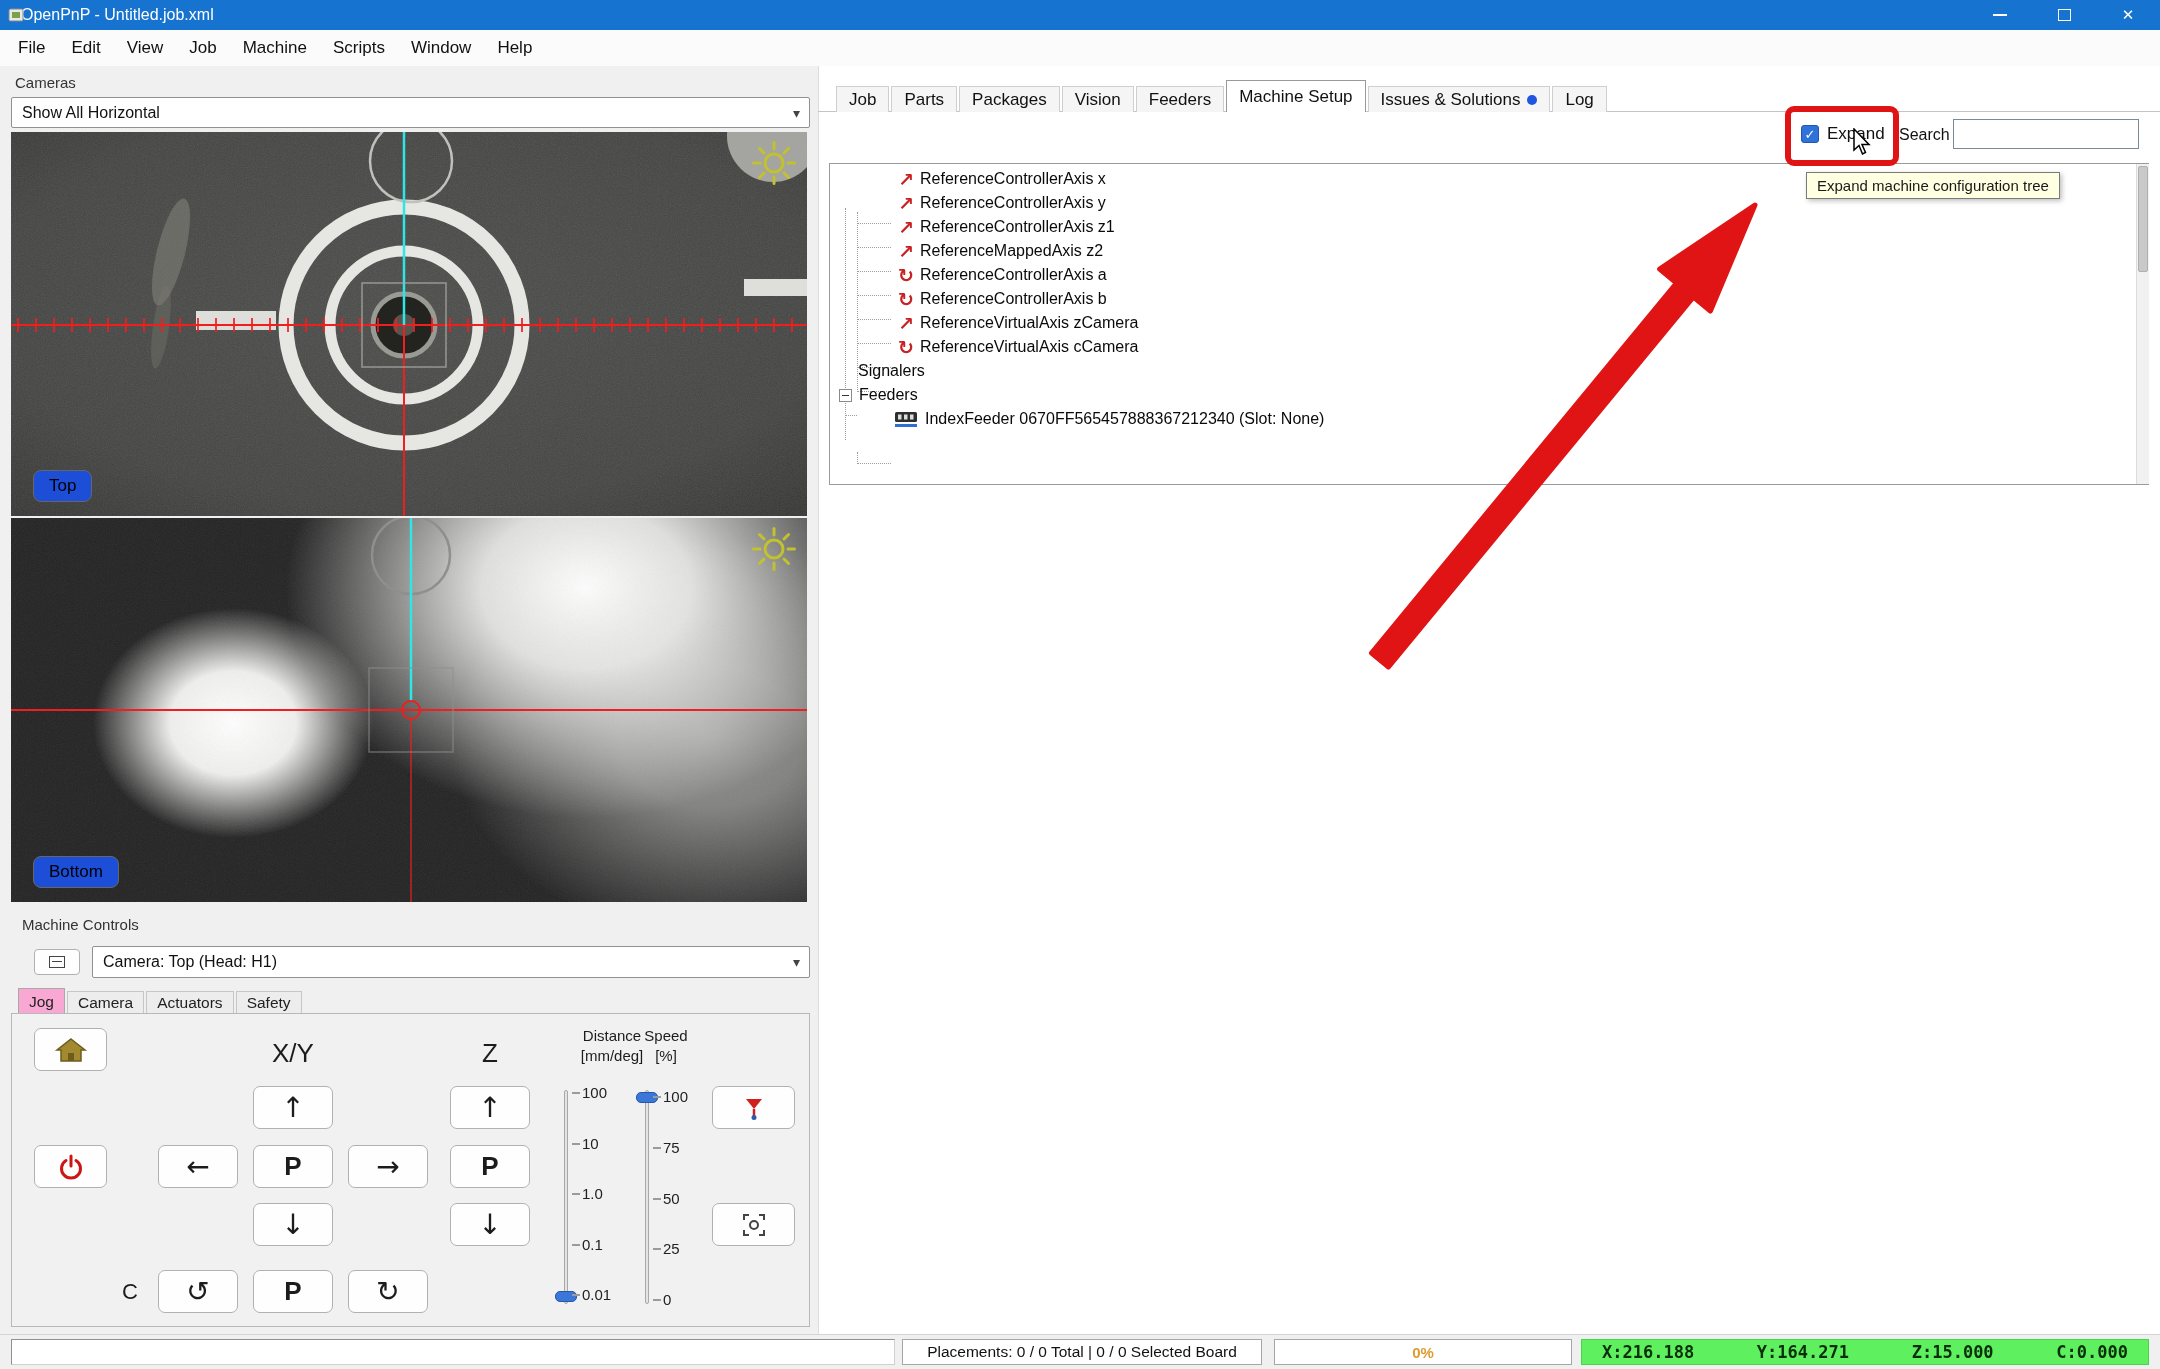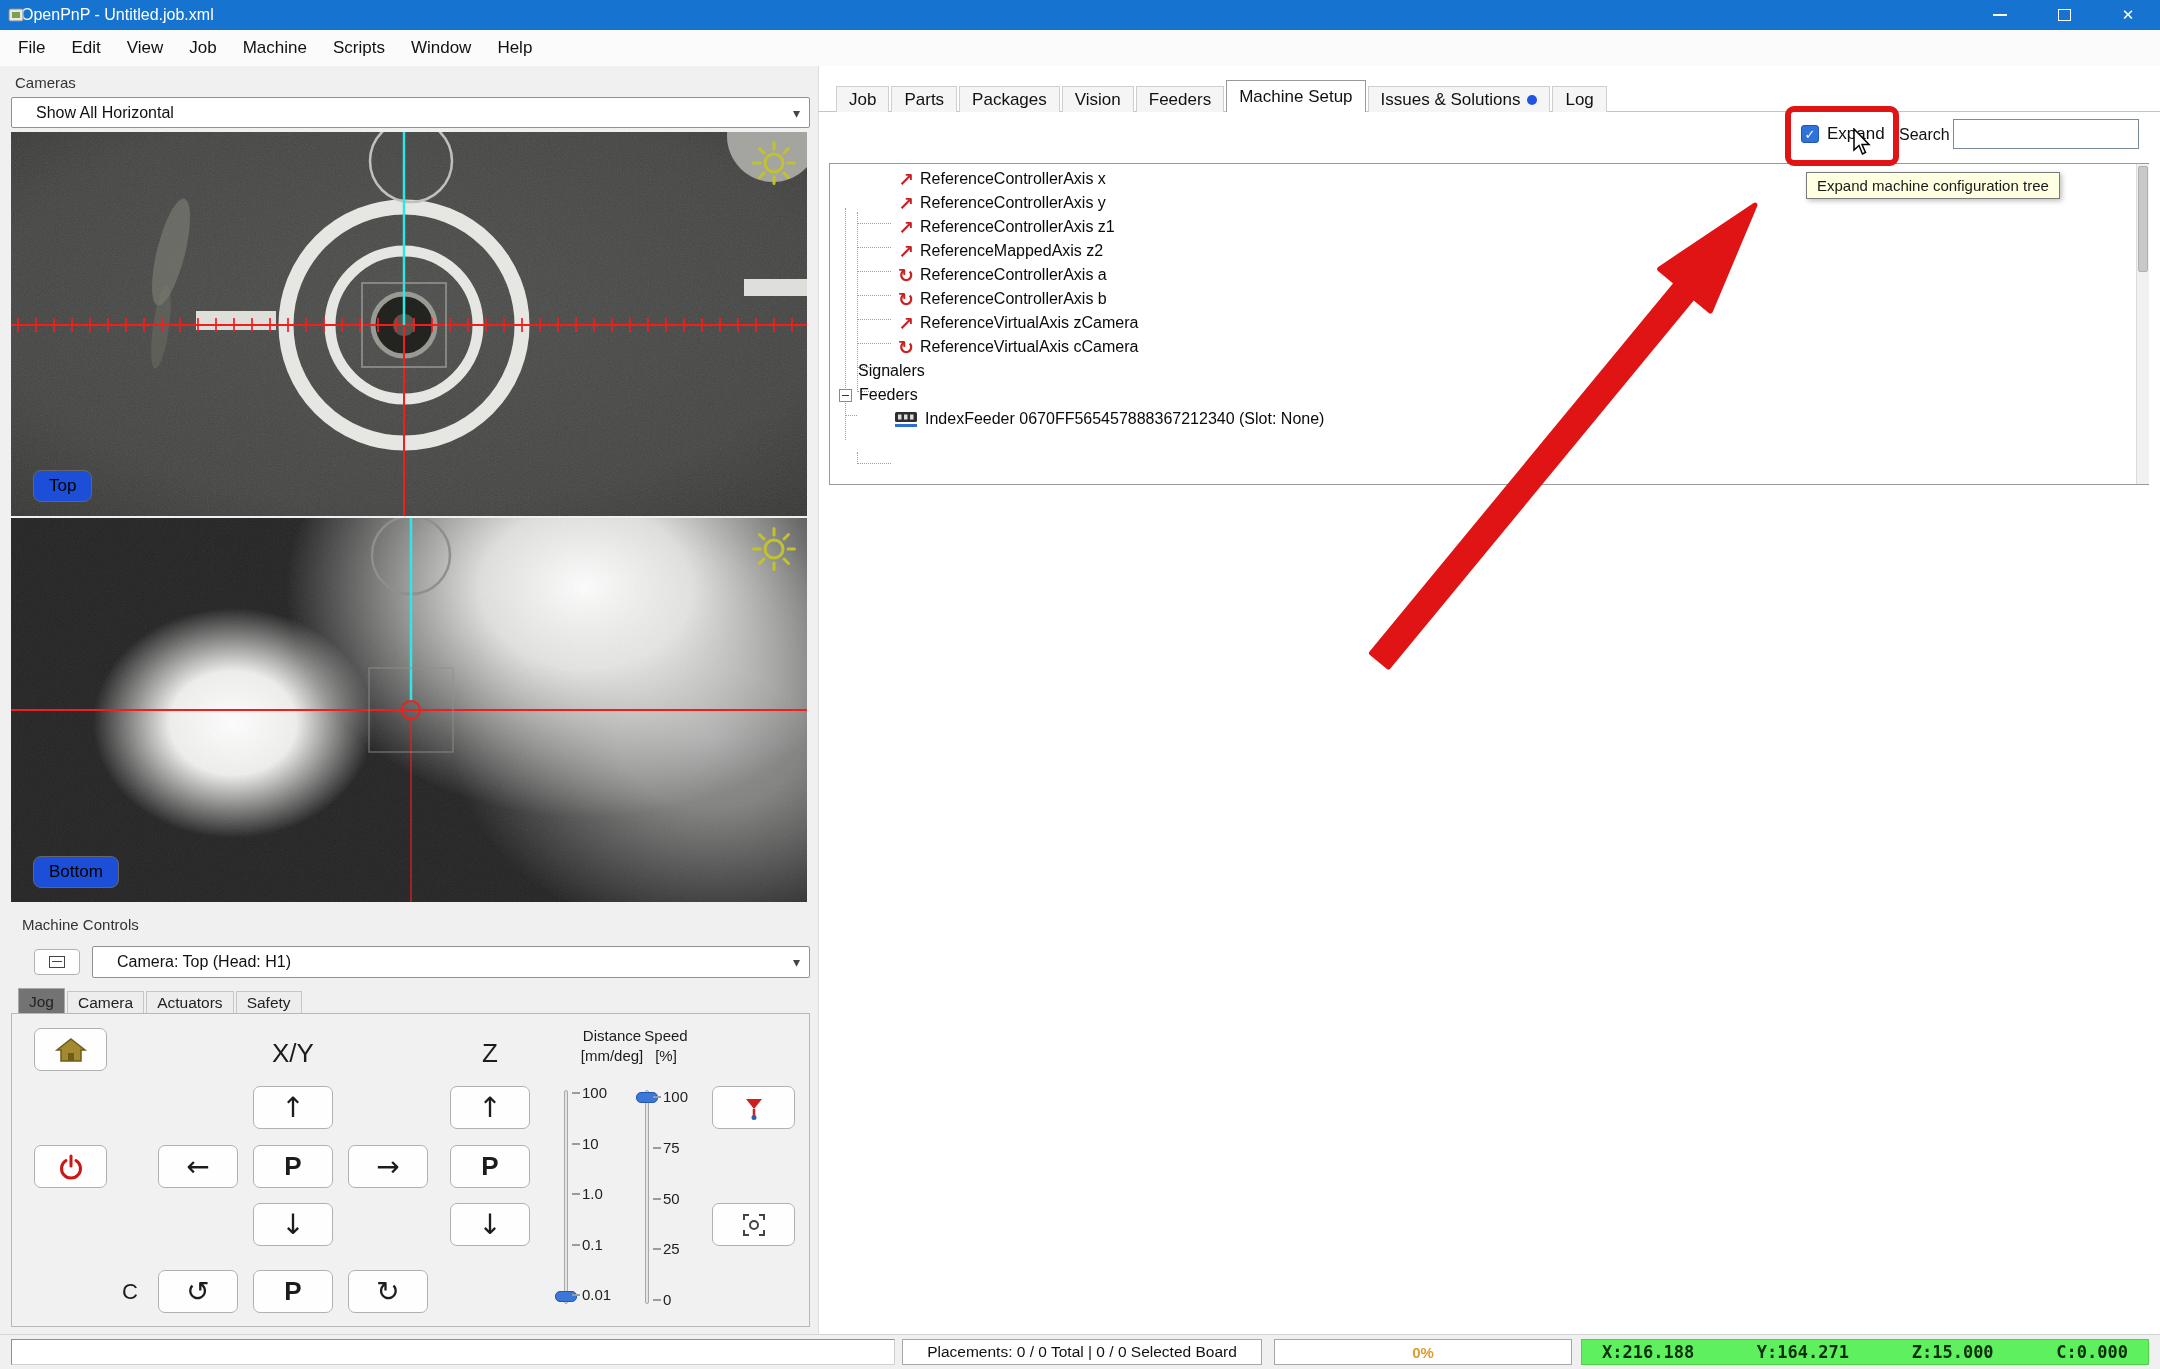--- a/index.html
+++ b/index.html
@@ -23,21 +23,21 @@
            display:flex;align-items:center;font-size:17px;padding-left:5px}
   .menuitem{padding:12px 13px;line-height:36px}
 
   .right-bg{position:absolute;left:818px;top:66px;width:1342px;height:1268px;background:#fff;
             border-left:1px solid #dcdcdc}
 
   .seclabel{position:absolute;font-size:15px;color:#333}
 
   .combo{position:absolute;background:#fff;border:1px solid #919191;border-radius:2px;
          display:flex;align-items:center;justify-content:space-between;
-         padding:0 9px 0 24px;font-size:16px;color:#111}
+         padding:0 9px 0 10px;font-size:16px;color:#111}
   .combo .chev{font-size:14px;color:#444}
 
   .camera{position:absolute;overflow:hidden;background:#2a2a2a}
   .camlabel{position:absolute;left:22px;bottom:14px;background:#1d4ed8;border:1px solid #666;
             border-radius:8px;padding:5px 15px;font-size:17px;color:#000}
 
   
   .jbtn{position:absolute;background:#fefefe;border:1px solid #b1b1b1;border-radius:7px;
         display:flex;align-items:center;justify-content:center;color:#1c1c1c}
   .jbtn .arrow{font-size:28px}
@@ -49,21 +49,21 @@
           border:1px solid #a8a8a8;border-radius:2px}
   .shandle{position:absolute;left:0;width:22px;height:11px;background:#3b76d9;
            border:1px solid #2a57a8;border-radius:5px}
   .stick{position:absolute;left:17px;width:8px;height:2px;background:#9b9b9b}
   .slab{position:absolute;left:27px;font-size:15px;color:#222;white-space:nowrap}
 
   
   .mtabs{position:absolute;left:18px;top:988px;height:25px;display:flex;align-items:flex-end;z-index:2}
   .mtab{padding:0 10px;font-size:15.5px;height:22px;line-height:22px;border:1px solid #c6c6c6;
         border-bottom:none;background:#ededed;margin-right:2px;color:#222}
-  .mtab.active{background:#737373;border-color:#a8a8a8;height:25px;line-height:25px}
+  .mtab.active{background:#f9a8d4;border-color:#a8a8a8;height:25px;line-height:25px}
   .jogpanel{position:absolute;left:11px;top:1013px;width:799px;height:314px;
             border:1px solid #b8b8b8;background:#f1f1f1}
 
   
   .rtabs{position:absolute;left:836px;top:80px;height:32px;display:flex;align-items:flex-end;z-index:2}
   .rtab{padding:0 12px;font-size:17px;border:1px solid #cfcfcf;border-bottom:none;background:#f5f5f5;
         height:26px;line-height:26px;margin-right:2px;color:#111;display:flex;align-items:center}
   .rtab.active{background:#fff;border-color:#9a9a9a;height:32px;line-height:32px;position:relative;z-index:3}
   .tab-underline{position:absolute;left:818px;top:111px;width:1342px;height:1px;background:#c4c4c4;z-index:1}
   .dot{width:10px;height:10px;border-radius:50%;background:#1f55e0;display:inline-block;margin-left:7px}

